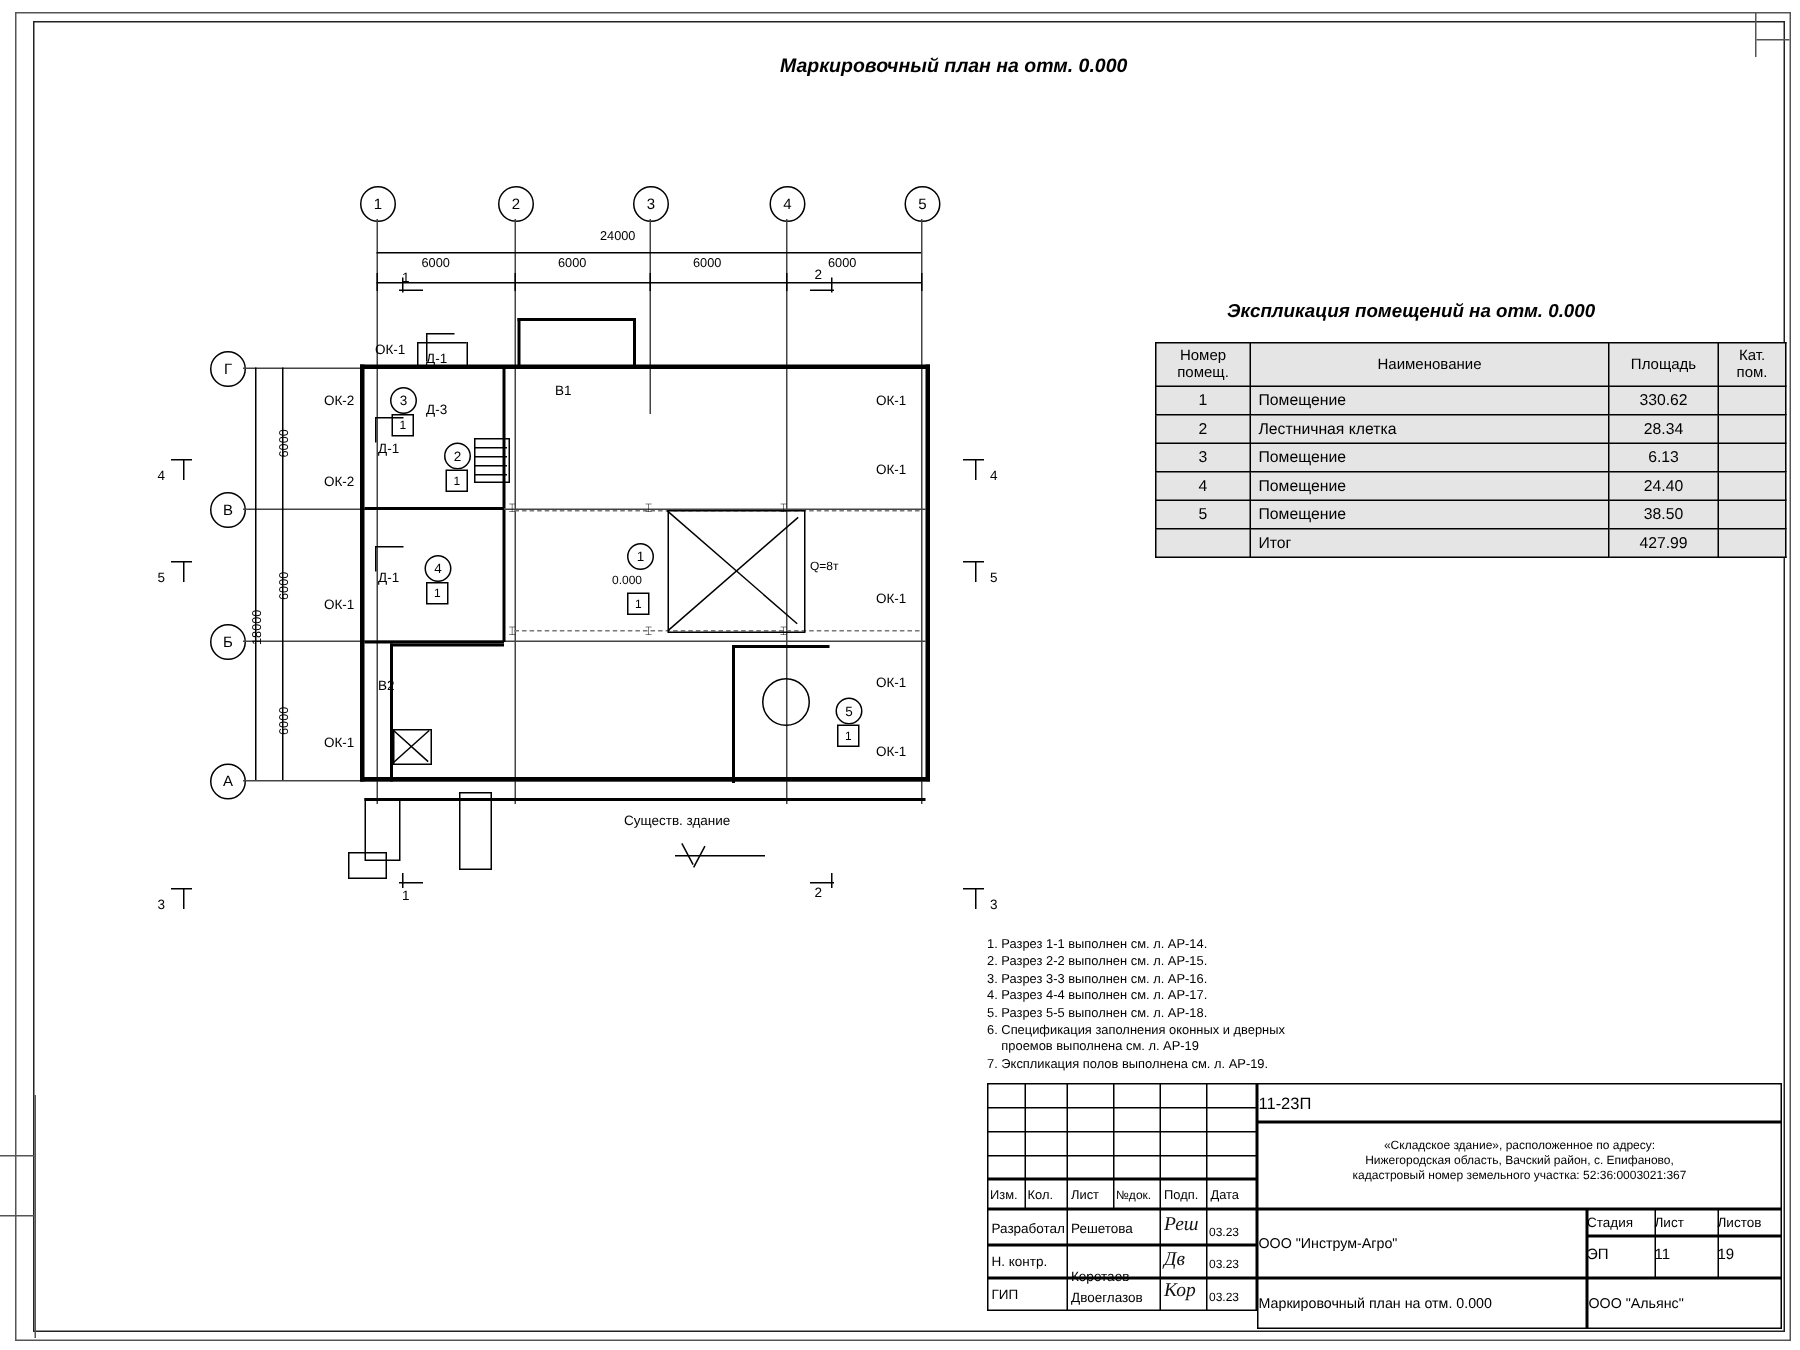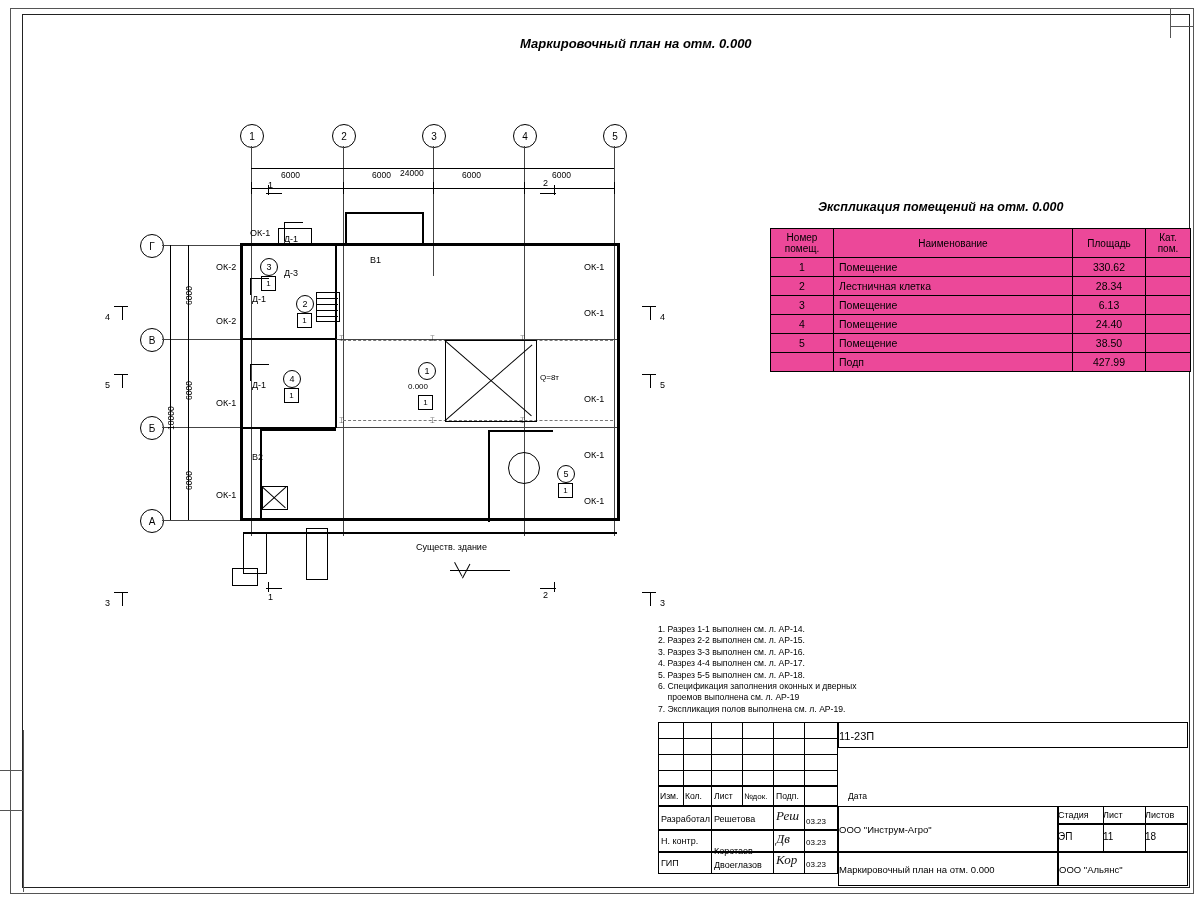--- a/index.html
+++ b/index.html
@@ -30,21 +30,21 @@
   .sq{position:absolute;width:13px;height:13px;border:1px solid #000;font-size:8px;
        display:flex;align-items:center;justify-content:center;background:#fff;}
   .lbl{position:absolute;font-size:9px;white-space:nowrap;}
   .lbl8{position:absolute;font-size:8px;white-space:nowrap;}
   .dim{position:absolute;font-size:8.5px;white-space:nowrap;}
   .vdim{position:absolute;font-size:8.5px;white-space:nowrap;transform:rotate(-90deg);transform-origin:0 0;}
   .wall{position:absolute;background:#000;}
   .room-wall{position:absolute;border:1px solid #000;}
 
   
-  .expl{position:absolute;left:770px;top:228px;border-collapse:collapse;font-size:10.5px;background:#ec4899;}
+  .expl{position:absolute;left:770px;top:228px;border-collapse:collapse;font-size:10.5px;background:#e5e5e5;}
   .expl th,.expl td{border:1px solid #000;padding:3px 5px;}
   .expl th{font-weight:normal;text-align:center;font-size:10px;}
   .expl td.c{text-align:center;}
   .expl td.n{text-align:left;}
   .expl td.a{text-align:center;}
 
   
   .notes{position:absolute;left:658px;top:624px;font-size:8.6px;line-height:11.4px;}
 
   
@@ -81,21 +81,21 @@
     <div class="bub" style="left:413px;top:24px;">4</div>
     <div class="bub" style="left:503px;top:24px;">5</div>
 
     <div class="ln v thin" style="left:151px;top:46px;height:390px;"></div>
     <div class="ln v thin" style="left:243px;top:46px;height:390px;"></div>
     <div class="ln v thin" style="left:333px;top:46px;height:130px;"></div>
     <div class="ln v thin" style="left:424px;top:46px;height:390px;"></div>
     <div class="ln v thin" style="left:514px;top:46px;height:390px;"></div>
 
     <div class="ln h" style="left:151px;top:68px;width:363px;"></div>
-    <div class="dim" style="left:300px;top:52px;margin-top:16px;">24000</div>
+    <div class="dim" style="left:300px;top:52px;">24000</div>
 
     <div class="ln h" style="left:151px;top:88px;width:363px;"></div>
     <div class="ln v" style="left:151px;top:82px;height:12px;"></div>
     <div class="ln v" style="left:243px;top:82px;height:12px;"></div>
     <div class="ln v" style="left:333px;top:82px;height:12px;"></div>
     <div class="ln v" style="left:424px;top:82px;height:12px;"></div>
     <div class="ln v" style="left:514px;top:82px;height:12px;"></div>
     <div class="dim" style="left:181px;top:70px;">6000</div>
     <div class="dim" style="left:272px;top:70px;">6000</div>
     <div class="dim" style="left:362px;top:70px;">6000</div>
@@ -281,21 +281,21 @@
         <td class="c"></td>
       </tr>
       <tr>
         <td class="c">5</td>
         <td class="n">Помещение</td>
         <td class="a">38.50</td>
         <td class="c"></td>
       </tr>
       <tr>
         <td class="c"></td>
-        <td class="n">Подп</td>
+        <td class="n">Итог</td>
         <td class="a">427.99</td>
         <td class="c"></td>
       </tr>
     </tbody>
   </table>
 
   <div class="notes">
     <div>1. Разрез 1-1 выполнен см. л. АР-14.</div>
     <div>2. Разрез 2-2 выполнен см. л. АР-15.</div>
     <div>3. Разрез 3-3 выполнен см. л. АР-16.</div>
@@ -322,21 +322,21 @@
     <div class="ln v" style="left:25px;top:64px;height:20px;background:#000;"></div>
     <div class="ln v" style="left:53px;top:64px;height:20px;background:#000;"></div>
     <div class="ln v" style="left:84px;top:64px;height:20px;background:#000;"></div>
     <div class="ln v" style="left:115px;top:64px;height:20px;background:#000;"></div>
     <div class="ln v" style="left:146px;top:64px;height:20px;background:#000;"></div>
     <div class="st-txt" style="left:2px;top:69px;font-size:8.6px;">Изм.</div>
     <div class="st-txt" style="left:27px;top:69px;font-size:8.6px;">Кол.</div>
     <div class="st-txt" style="left:56px;top:69px;font-size:8.6px;">Лист</div>
     <div class="st-txt" style="left:86px;top:70px;font-size:8px;">№док.</div>
     <div class="st-txt" style="left:118px;top:69px;font-size:8.6px;">Подп.</div>
-    <div class="st-txt" style="left:149px;top:69px;font-size:8.6px;margin-left:41px;">Дата</div>
+    <div class="st-txt" style="left:149px;top:69px;font-size:8.6px;">Дата</div>
 
     <div class="box" style="left:0px;top:84px;width:180px;height:24px;"></div>
     <div class="box" style="left:0px;top:108px;width:180px;height:22px;"></div>
     <div class="box" style="left:0px;top:130px;width:180px;height:22px;"></div>
     <div class="ln v" style="left:53px;top:84px;height:68px;background:#000;"></div>
     <div class="ln v" style="left:115px;top:84px;height:68px;background:#000;"></div>
     <div class="ln v" style="left:146px;top:84px;height:68px;background:#000;"></div>
 
     <div class="st-txt" style="left:3px;top:92px;">Разработал</div>
     <div class="st-txt" style="left:56px;top:92px;">Решетова</div>
@@ -349,38 +349,43 @@
     <div class="st-txt" style="left:148px;top:116px;font-size:8px;">03.23</div>
 
     <div class="st-txt" style="left:3px;top:136px;">ГИП</div>
     <div class="st-txt" style="left:56px;top:124px;">Коротаев</div>
     <div class="sig" style="left:118px;top:130px;">Кор</div>
     <div class="st-txt" style="left:148px;top:138px;font-size:8px;">03.23</div>
 
     <div class="box" style="left:180px;top:0px;width:350px;height:26px;">
       <div class="st-txt-c" style="left:0;top:7px;width:350px;font-size:11px;">11-23П</div>
     </div>
+    <div class="box" style="left:180px;top:26px;width:350px;height:58px;">
+      <div class="addr" style="left:0;top:10px;">«Складское здание», расположенное по адресу:</div>
+      <div class="addr" style="left:0;top:20px;">Нижегородская область, Вачский район, с. Епифаново,</div>
+      <div class="addr" style="left:0;top:30px;">кадастровый номер земельного участка: 52:36:0003021:367</div>
+    </div>
 
     <div class="box" style="left:180px;top:84px;width:220px;height:46px;">
       <div class="st-txt-c" style="left:0;top:17px;width:220px;font-size:9.5px;">ООО "Инструм-Агро"</div>
     </div>
     <div class="box" style="left:180px;top:130px;width:220px;height:34px;">
       <div class="st-txt-c" style="left:0;top:11px;width:220px;font-size:9.5px;">Маркировочный план на отм. 0.000</div>
     </div>
 
     <div class="box" style="left:400px;top:84px;width:130px;height:18px;"></div>
     <div class="ln v" style="left:445px;top:84px;height:46px;background:#000;"></div>
     <div class="ln v" style="left:487px;top:84px;height:46px;background:#000;"></div>
     <div class="st-txt-c" style="left:400px;top:88px;width:45px;font-size:9px;">Стадия</div>
     <div class="st-txt-c" style="left:445px;top:88px;width:42px;font-size:9px;">Лист</div>
     <div class="st-txt-c" style="left:487px;top:88px;width:43px;font-size:9px;">Листов</div>
 
     <div class="box" style="left:400px;top:102px;width:130px;height:28px;"></div>
     <div class="st-txt-c" style="left:400px;top:109px;width:45px;font-size:10px;">ЭП</div>
     <div class="st-txt-c" style="left:445px;top:109px;width:42px;font-size:10px;">11</div>
-    <div class="st-txt-c" style="left:487px;top:109px;width:43px;font-size:10px;">18</div>
+    <div class="st-txt-c" style="left:487px;top:109px;width:43px;font-size:10px;">19</div>
 
     <div class="box" style="left:400px;top:130px;width:130px;height:34px;">
       <div class="st-txt-c" style="left:0;top:11px;width:130px;font-size:9.5px;">ООО "Альянс"</div>
     </div>
   </div>
 
 </div>
 
 </body></html>

